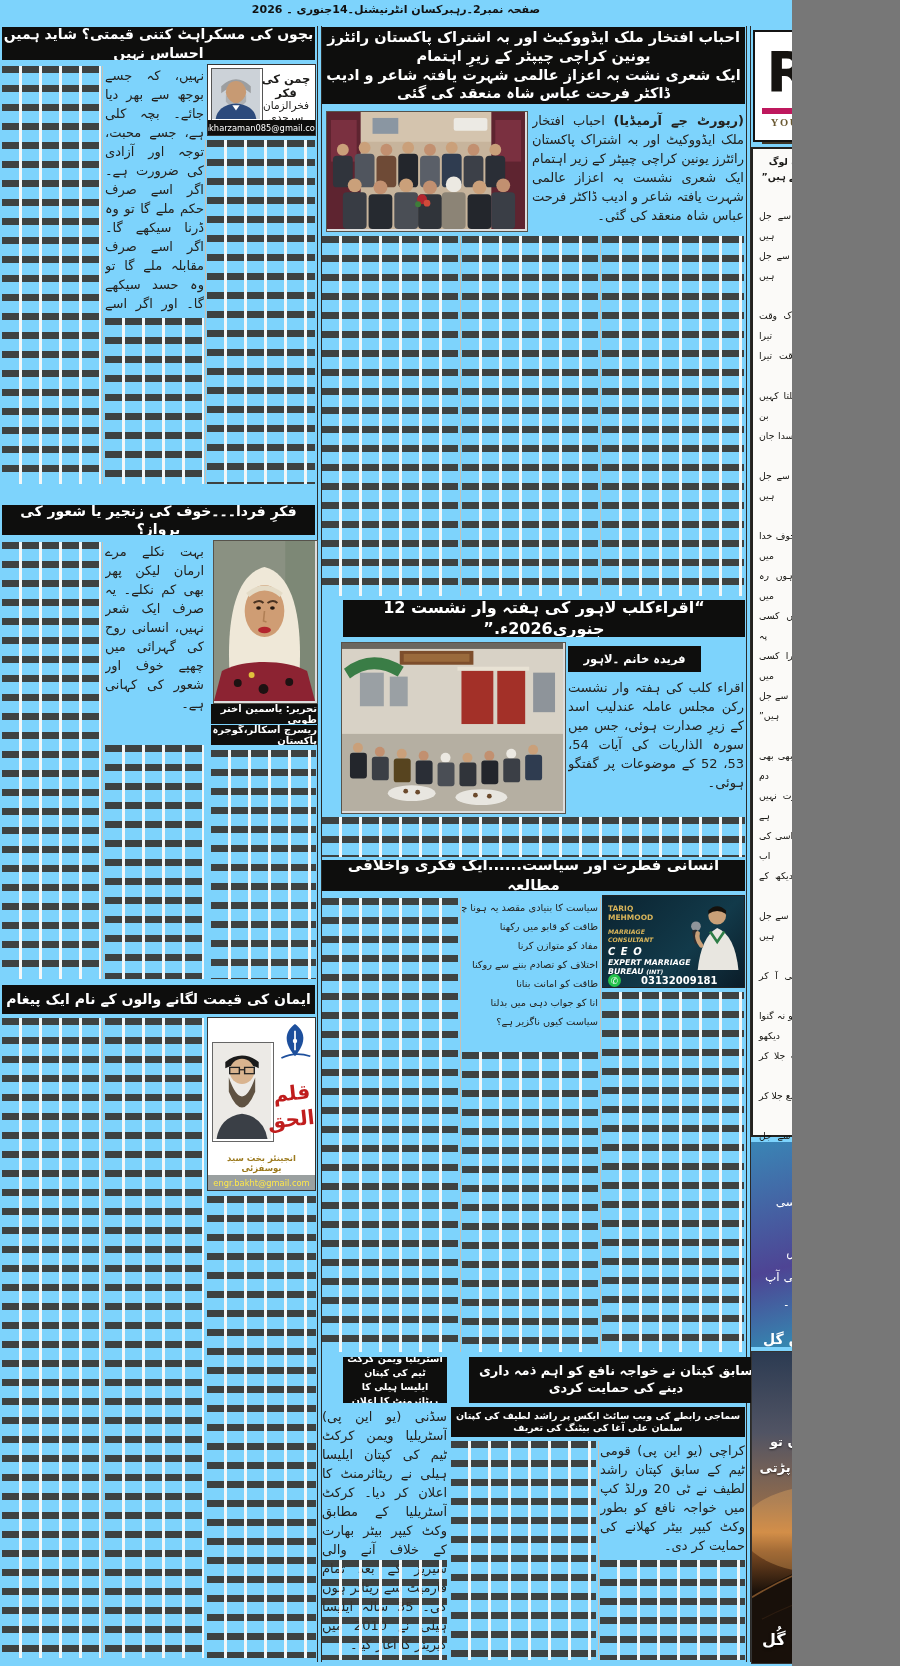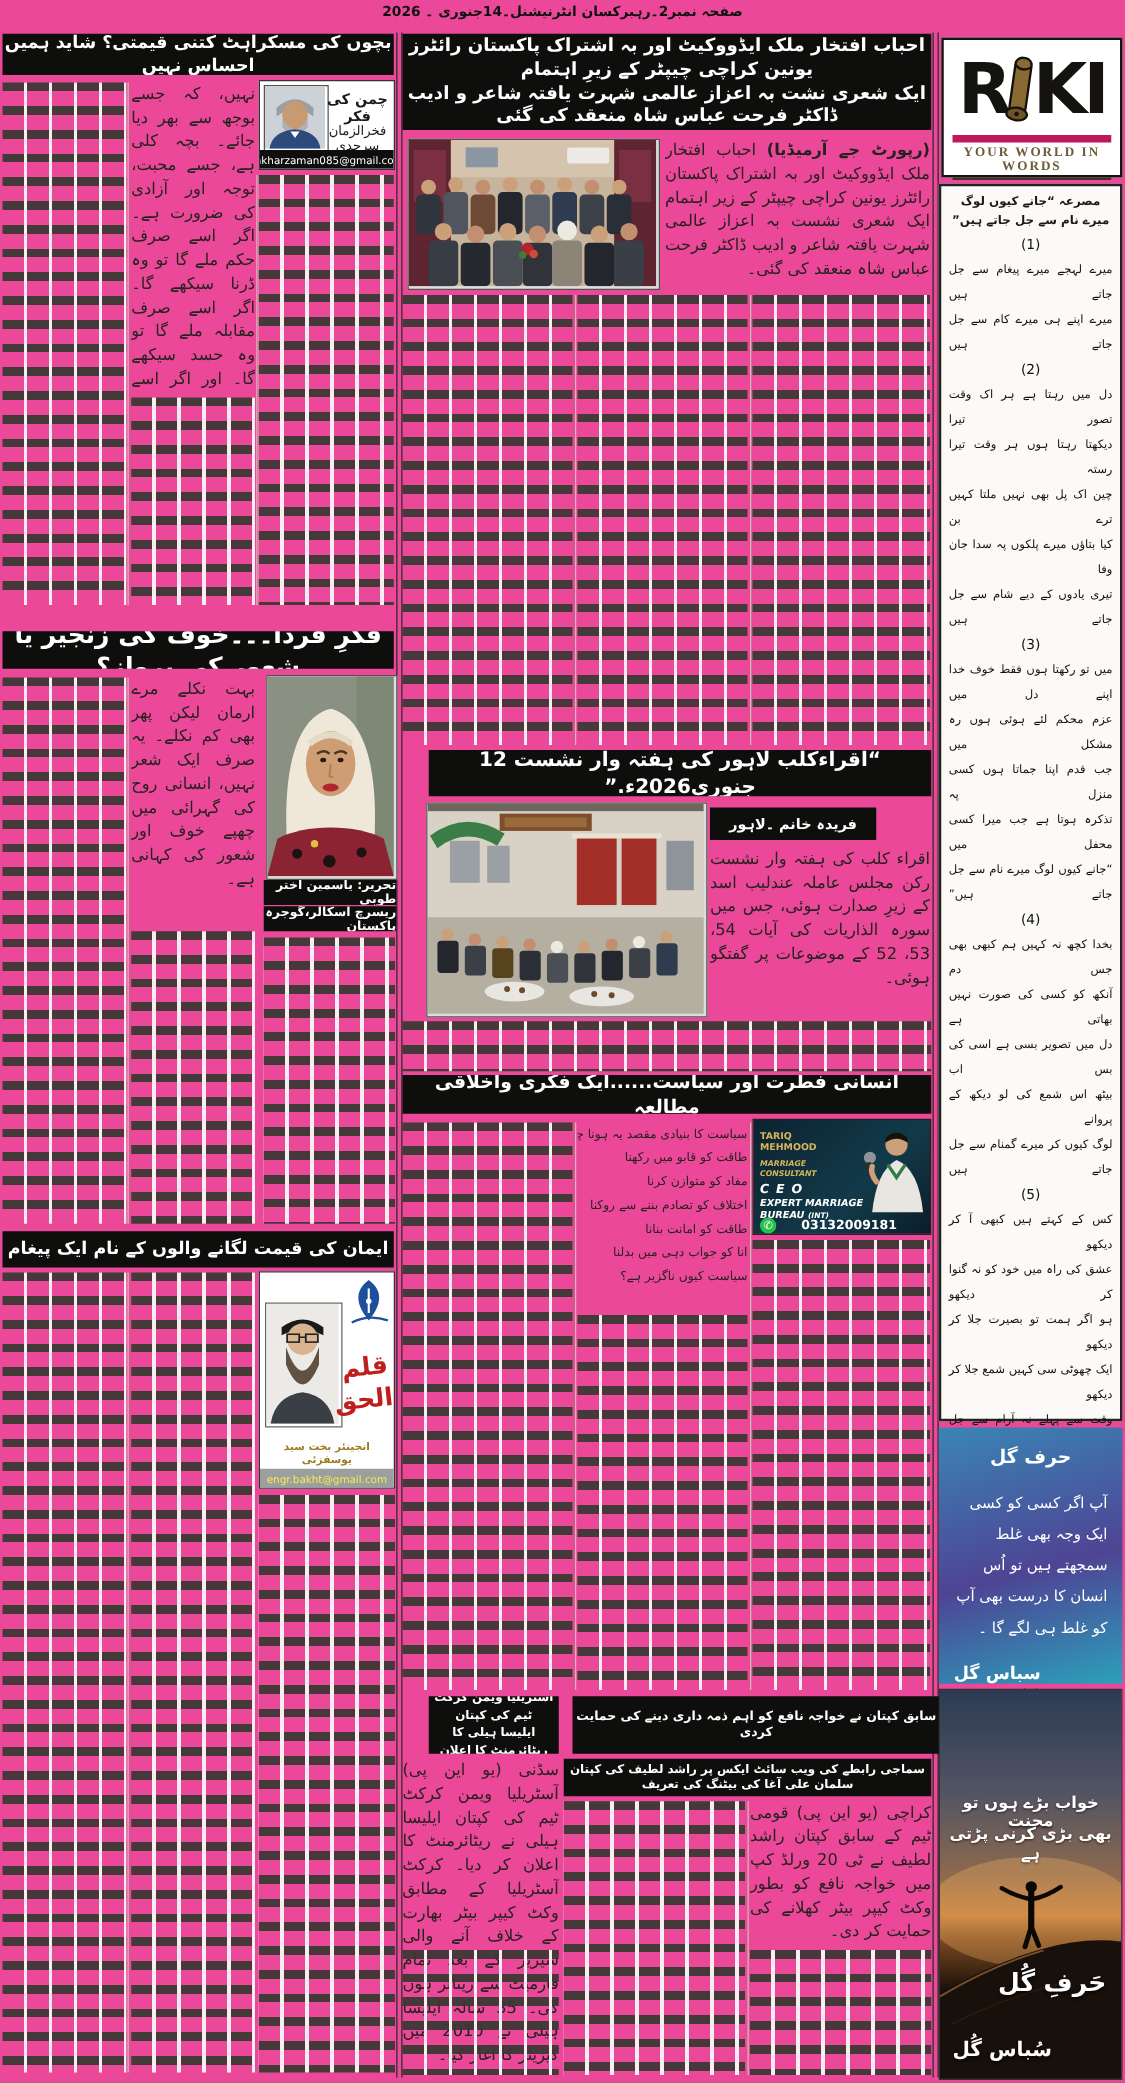--- a/index.html
+++ b/index.html
@@ -1,16 +1,16 @@
 <!DOCTYPE html>
 <html><head>
 <meta charset="utf-8">
 <style>
   html,body{margin:0;padding:0;background:#777;}
-  .page{position:relative;width:900px;height:1666px;background:#ec4899;overflow:hidden;
+  .page{position:relative;width:792px;height:1666px;background:#7dd3fc;overflow:hidden;
         font-family:"DejaVu Sans",sans-serif;color:#1c1b19;}
   .abs{position:absolute;}
   .bar{position:absolute;background:#0e0e0d;color:#fff;display:flex;flex-direction:column;
        align-items:center;justify-content:center;direction:rtl;font-weight:700;text-align:center;overflow:hidden;}
   .bar .l{width:100%;line-height:1.3;}
   .blackcap{position:absolute;background:#0e0e0d;color:#fff;display:flex;flex-direction:column;align-items:center;
        justify-content:center;direction:rtl;font-weight:700;text-align:center;overflow:hidden;}
   .body-text{position:absolute;font-size:13px;line-height:19px;color:#24221f;text-align:justify;
        direction:rtl;overflow:hidden;}
   .body-text .byl{font-weight:700;}
@@ -91,21 +91,21 @@
     <div class="email-strip">Fakharzaman085@gmail.com</div>
   </div>
 
   <div class="body-text" style="left:105px;top:66px;width:99px;height:248px;">نہیں، کہ جسے بوجھ سے بھر دیا جائے۔ بچہ کلی ہے، جسے محبت، توجہ اور آزادی کی ضرورت ہے۔ اگر اسے صرف حکم ملے گا تو وہ ڈرنا سیکھے گا۔ اگر اسے صرف مقابلہ ملے گا تو وہ حسد سیکھے گا۔ اور اگر اسے صرف تنقید ملے گی تو وہ اعتماد کھو دے گا۔</div>
   <div class="greek" style="left:2px;top:66px;width:99px;height:418px;"></div>
   <div class="greek" style="left:105px;top:318px;width:99px;height:166px;"></div>
   <div class="greek" style="left:207px;top:140px;width:108px;height:344px;"></div>
   <div class="rule" style="left:102px;top:66px;height:418px;"></div>
   <div class="rule" style="left:205px;top:140px;height:344px;"></div>
 
-  <div class="bar" style="left:2px;top:505px;width:313px;height:30px;font-size:20px;">
+  <div class="bar" style="left:2px;top:505px;width:313px;height:30px;font-size:14px;">
     <div class="l">فکرِ فردا۔۔۔خوف کی زنجیر یا شعور کی پرواز؟</div>
   </div>
 
   <div class="photo-frame" style="left:213px;top:540px;width:103px;height:162px;">
     <svg width="101" height="160" viewBox="0 0 102 160" preserveAspectRatio="none">
       <rect width="102" height="160" fill="#8a9182"></rect>
       <rect x="72" width="30" height="160" fill="#7d8876"></rect>
       <path d="M18,160 C10,90 18,34 51,26 C84,34 92,90 84,160 Z" fill="#efe8d8"></path>
       <ellipse cx="51" cy="70" rx="20" ry="26" fill="#cf9d74"></ellipse>
       <path d="M34,54 Q51,40 68,54" stroke="#e4dbc6" stroke-width="5" fill="none"></path>
@@ -335,21 +335,21 @@
   <div class="greek" style="left:322px;top:898px;width:136px;height:454px;"></div>
   <div class="greek" style="left:462px;top:1052px;width:136px;height:300px;"></div>
   <div class="greek" style="left:602px;top:992px;width:142px;height:360px;"></div>
   <div class="rule" style="left:460px;top:898px;height:454px;"></div>
   <div class="rule" style="left:600px;top:898px;height:454px;"></div>
 
   <div class="blackcap" style="left:343px;top:1357px;width:104px;height:46px;font-size:9.5px;line-height:1.5;">
     <div>آسٹریلیا ویمن کرکٹ ٹیم کی کپتان</div>
     <div>ایلیسا ہیلی کا ریٹائرمنٹ کا اعلان</div>
   </div>
-  <div class="bar" style="left:458px;top:1357px;width:294px;height:46px;font-size:10px;">
+  <div class="bar" style="left:469px;top:1357px;width:294px;height:46px;font-size:13px;">
     <div class="l">سابق کپتان نے خواجہ نافع کو اہم ذمہ داری دینے کی حمایت کردی</div>
   </div>
   <div class="bar" style="left:451px;top:1407px;width:294px;height:30px;font-size:9.5px;">
     <div class="l">سماجی رابطے کی ویب سائٹ ایکس پر راشد لطیف کی کپتان سلمان علی آغا کی بیٹنگ کی تعریف</div>
   </div>
 
   <div class="body-text" style="left:322px;top:1407px;width:125px;height:253px;">سڈنی (یو این پی) آسٹریلیا ویمن کرکٹ ٹیم کی کپتان ایلیسا ہیلی نے ریٹائرمنٹ کا اعلان کر دیا۔ کرکٹ آسٹریلیا کے مطابق وکٹ کیپر بیٹر بھارت کے خلاف آنے والی سیریز کے بعد تمام فارمیٹ سے ریٹائر ہوں گی۔ 35 سالہ ایلیسا ہیلی نے 2010 میں کیریئر کا آغاز کیا۔</div>
   <div class="body-text" style="left:600px;top:1441px;width:145px;height:219px;">کراچی (یو این پی) قومی ٹیم کے سابق کپتان راشد لطیف نے ٹی 20 ورلڈ کپ میں خواجہ نافع کو بطور وکٹ کیپر بیٹر کھلانے کی حمایت کر دی۔</div>
   <div class="greek" style="left:451px;top:1441px;width:145px;height:219px;"></div>
   <div class="greek" style="left:600px;top:1560px;width:145px;height:100px;"></div>

